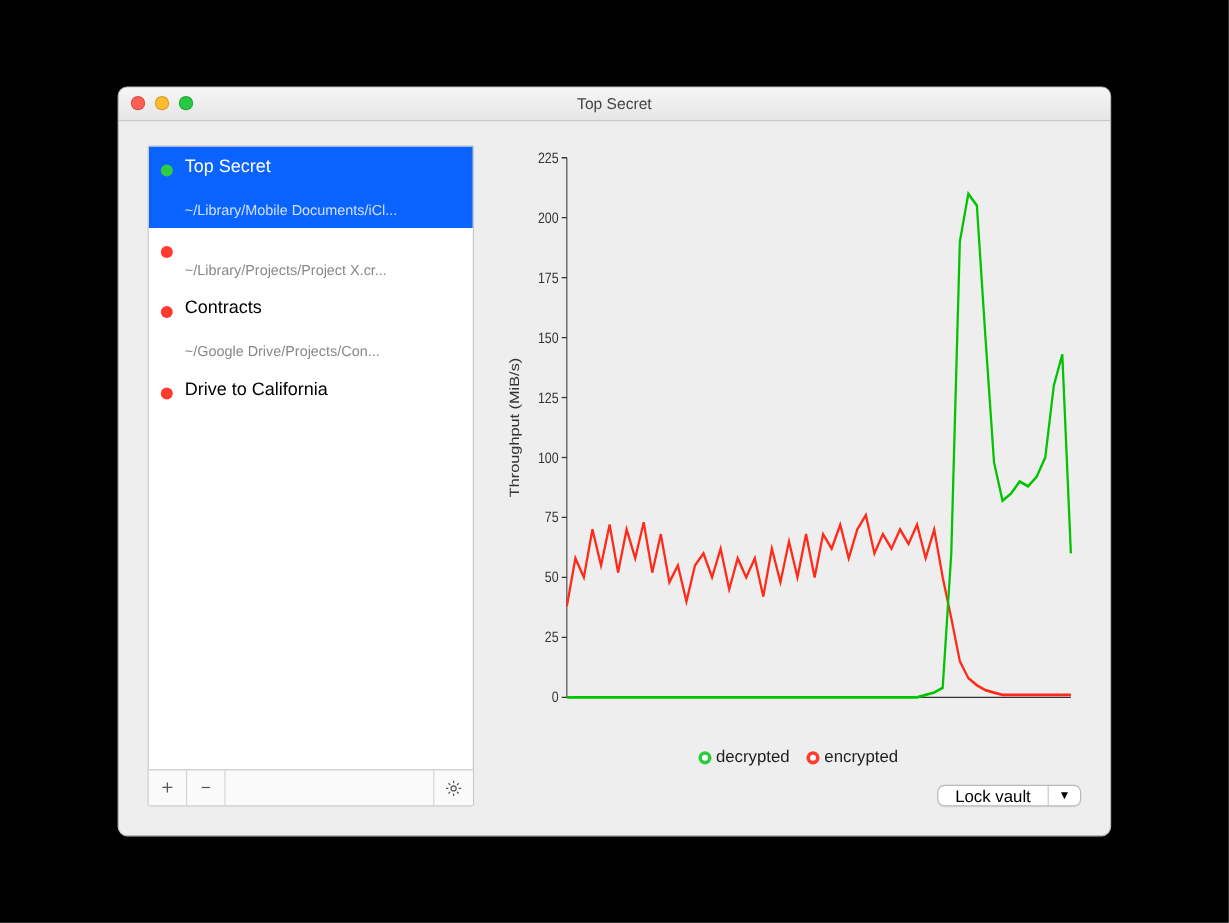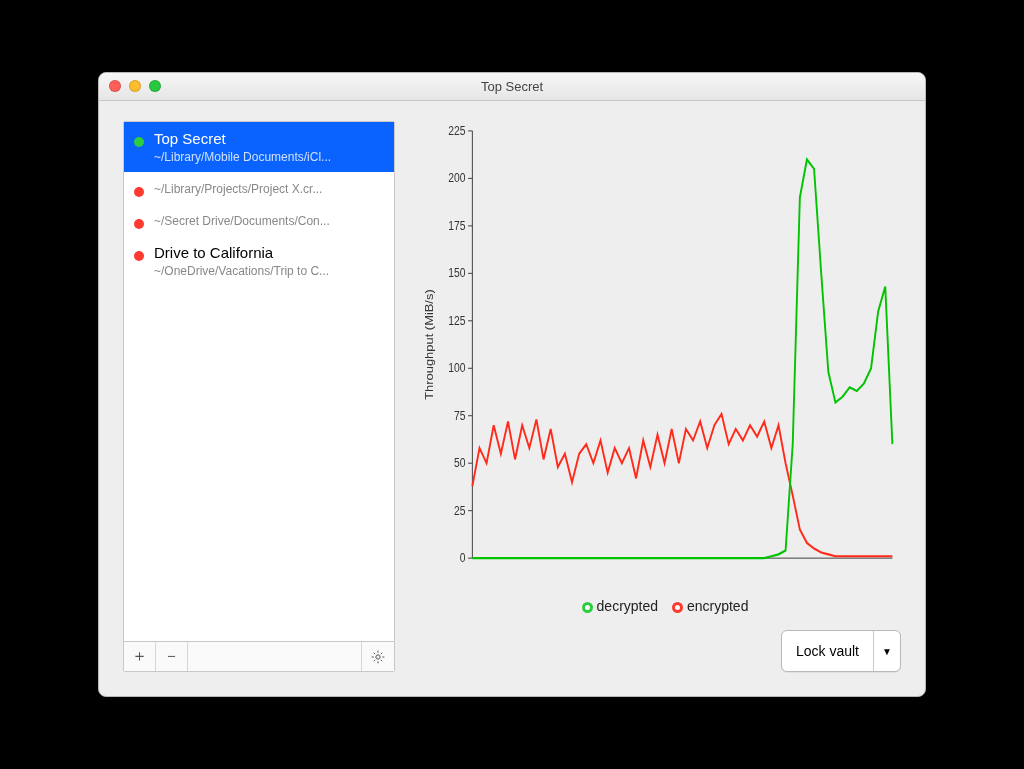--- a/index.html
+++ b/index.html
@@ -45,21 +45,21 @@
     flex-direction:column;
   }
   .vault-list { flex:1; overflow:auto; }
   .vault {
     padding:8px 10px 8px 30px;
     position:relative;
     cursor:default;
   }
   .vault.selected { background:#0a63ff; color:#fff; }
   .vault-name { font-size:15px; line-height:1.2; }
-  .vault-path { font-size:12px; color:#888; margin-top:2px; white-space:nowrap; overflow:hidden; text-overflow:ellipsis;}
+  .vault-path { font-size:12px; color:#888; margin-top:20px; white-space:nowrap; overflow:hidden; text-overflow:ellipsis;}
   .vault.selected .vault-path { color:#cfe0ff; }
   .status-dot { width:10px; height:10px; border-radius:50%; position:absolute; left:10px; top:15px; }
   .status-dot.unlocked { background:#2ecc40; }
   .status-dot.locked { background:#ff3b30; }
 
   .sidebar-toolbar {
     height:30px;
     border-top:1px solid #c8c8c8;
     display:flex;
     background:#fafafa;
@@ -76,21 +76,21 @@
   .legend { text-align:center; font-size:14px; color:#222; margin-top:20px;}
   .legend .sw { display:inline-block; width:11px; height:11px; border-radius:50%; border:3px solid; vertical-align:-2px; margin:0 4px 0 10px; background:#fff;}
   .sw.green{border-color:#2ecc40;}
   .sw.red{border-color:#ff3b30;}
 
   .action-row { display:flex; justify-content:flex-end; margin-top:16px; }
   .split-btn {
     display:flex; border:1px solid #b8b8b8; border-radius:6px; background:#fff; overflow:hidden;
     box-shadow:0 1px 0 rgba(0,0,0,0.05);
   }
-  .split-btn .lbl { padding:12px 14px; font-size:14px; border-right:1px solid #c8c8c8; cursor:pointer;}
+  .split-btn .lbl { padding:0 14px; font-size:14px; border-right:1px solid #c8c8c8; cursor:pointer;}
   .split-btn .dd { width:26px; display:flex; align-items:center; justify-content:center; cursor:pointer; font-size:10px;}
 
   
   .chart-svg { width:100%; height:100%; }
   .axis { stroke:#333; stroke-width:1; }
   .tick { stroke:#333; stroke-width:1; }
   .tick-label { font-size:12px; fill:#333; }
   .axis-label { font-size:13px; fill:#333; }
   .series { fill:none; stroke-width:2.2; }
   .series.green { stroke:#00c400; }
@@ -118,26 +118,26 @@
             <div class="status-dot unlocked"></div>
             <div class="vault-name">Top Secret</div>
             <div class="vault-path">~/Library/Mobile Documents/iCl...</div>
           </div>
           <div class="vault">
             <div class="status-dot locked"></div>
             <div class="vault-path">~/Library/Projects/Project X.cr...</div>
           </div>
           <div class="vault">
             <div class="status-dot locked"></div>
-            <div class="vault-path">~/Secret Drive/Documents/Con...</div>
+            <div class="vault-name">Contracts</div>
+            <div class="vault-path">~/Google Drive/Projects/Con...</div>
           </div>
           <div class="vault">
             <div class="status-dot locked"></div>
             <div class="vault-name">Drive to California</div>
-            <div class="vault-path">~/OneDrive/Vacations/Trip to C...</div>
           </div>
         </div>
       <div class="sidebar-toolbar">
         <div class="tbtn">＋</div>
         <div class="tbtn">－</div>
         <div class="tspacer"></div>
         <div class="tbtn">
           <svg viewBox="0 0 24 24">
             <circle cx="12" cy="12" r="3.2"></circle>
             <path d="M12 2.5v3M12 18.5v3M21.5 12h-3M5.5 12h-3M18.4 5.6l-2.1 2.1M7.7 16.3l-2.1 2.1M18.4 18.4l-2.1-2.1M7.7 7.7L5.6 5.6"></path>

